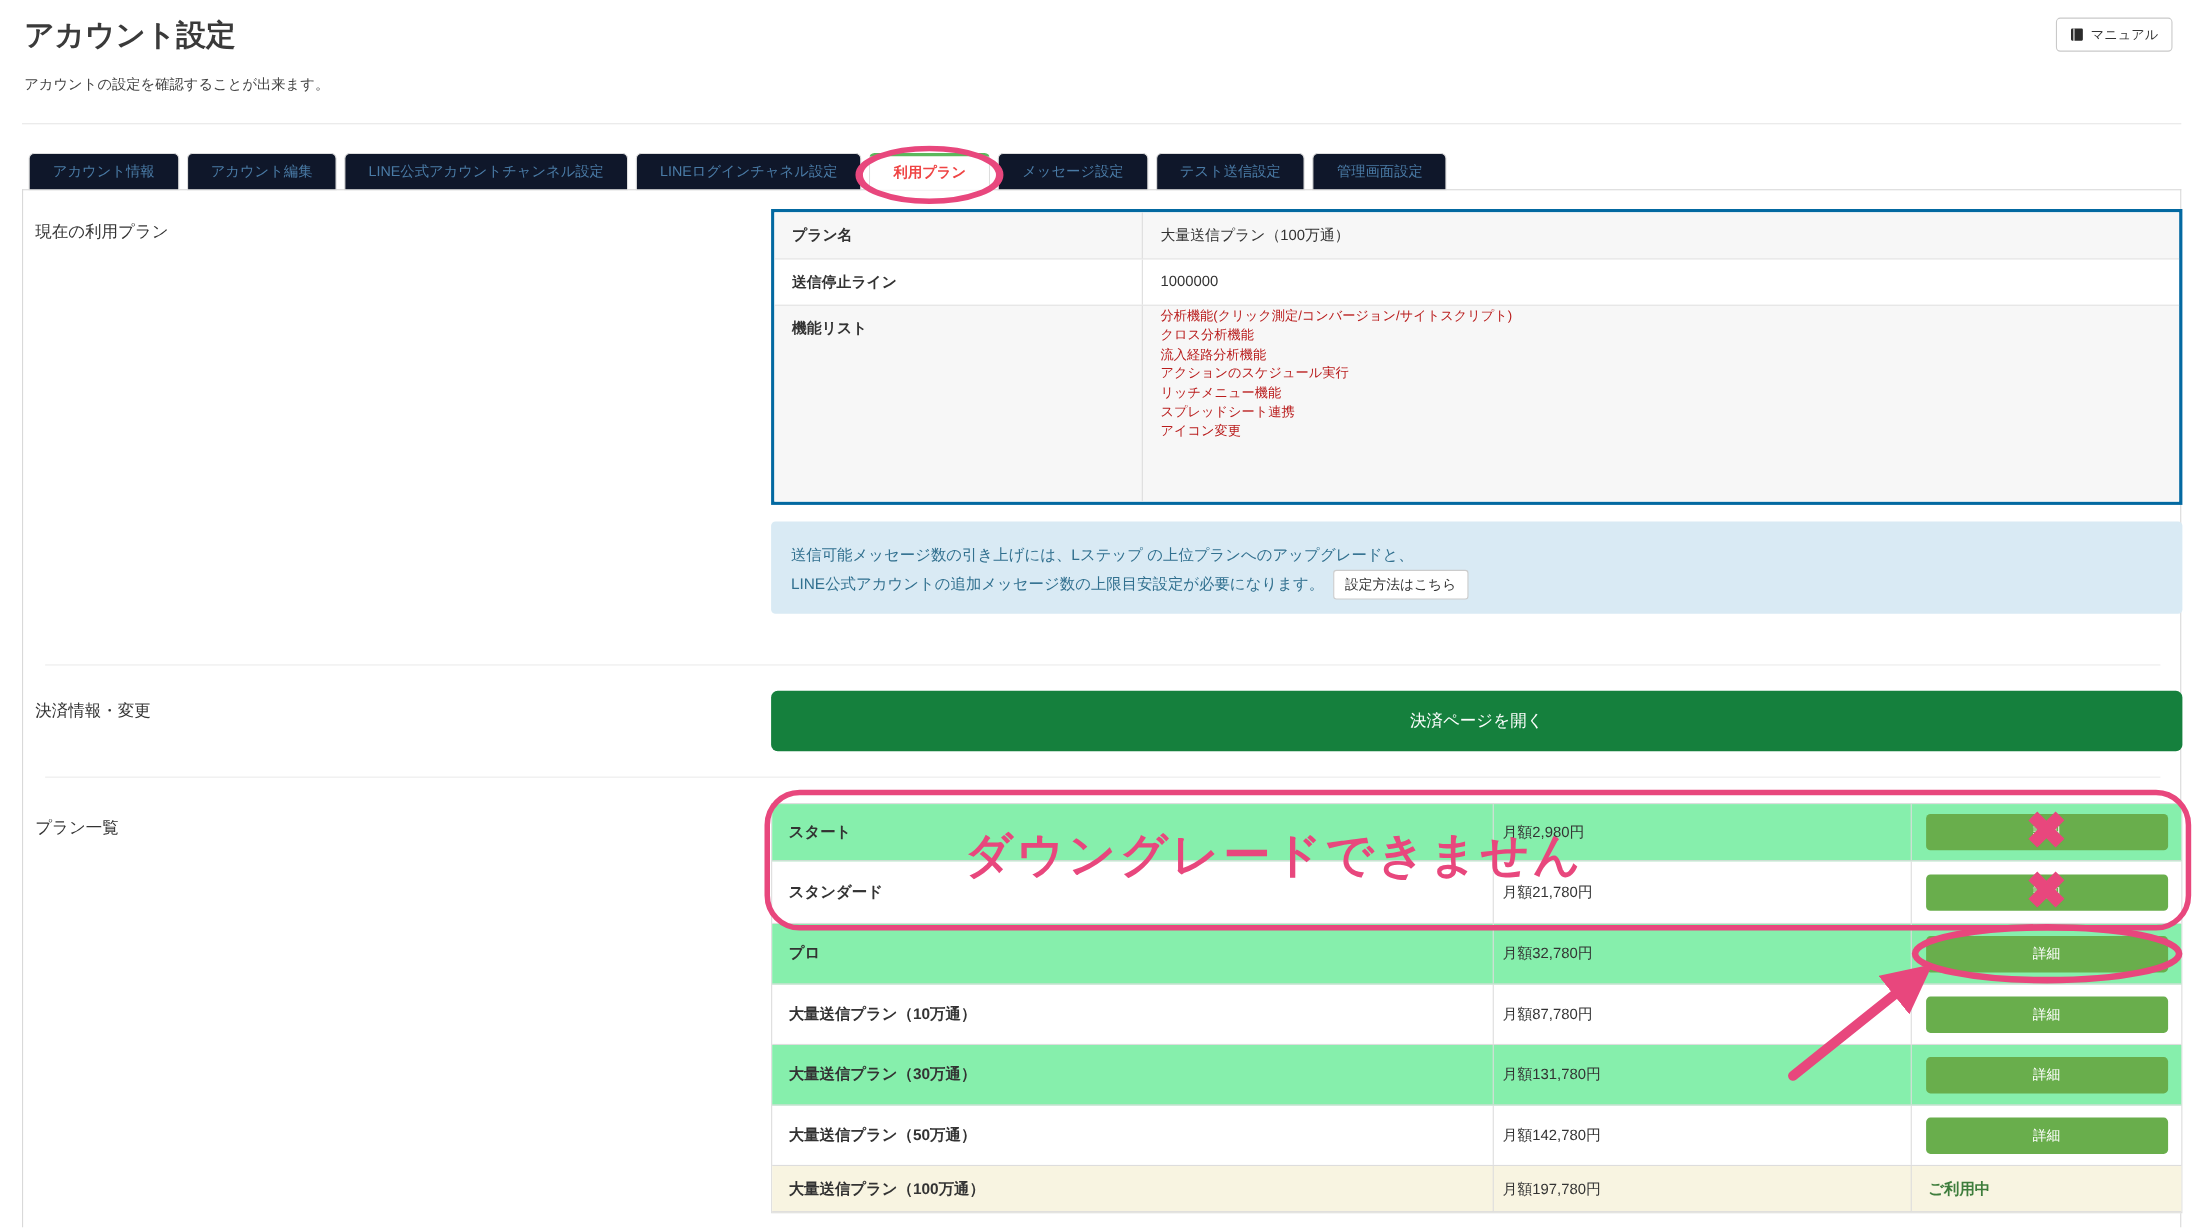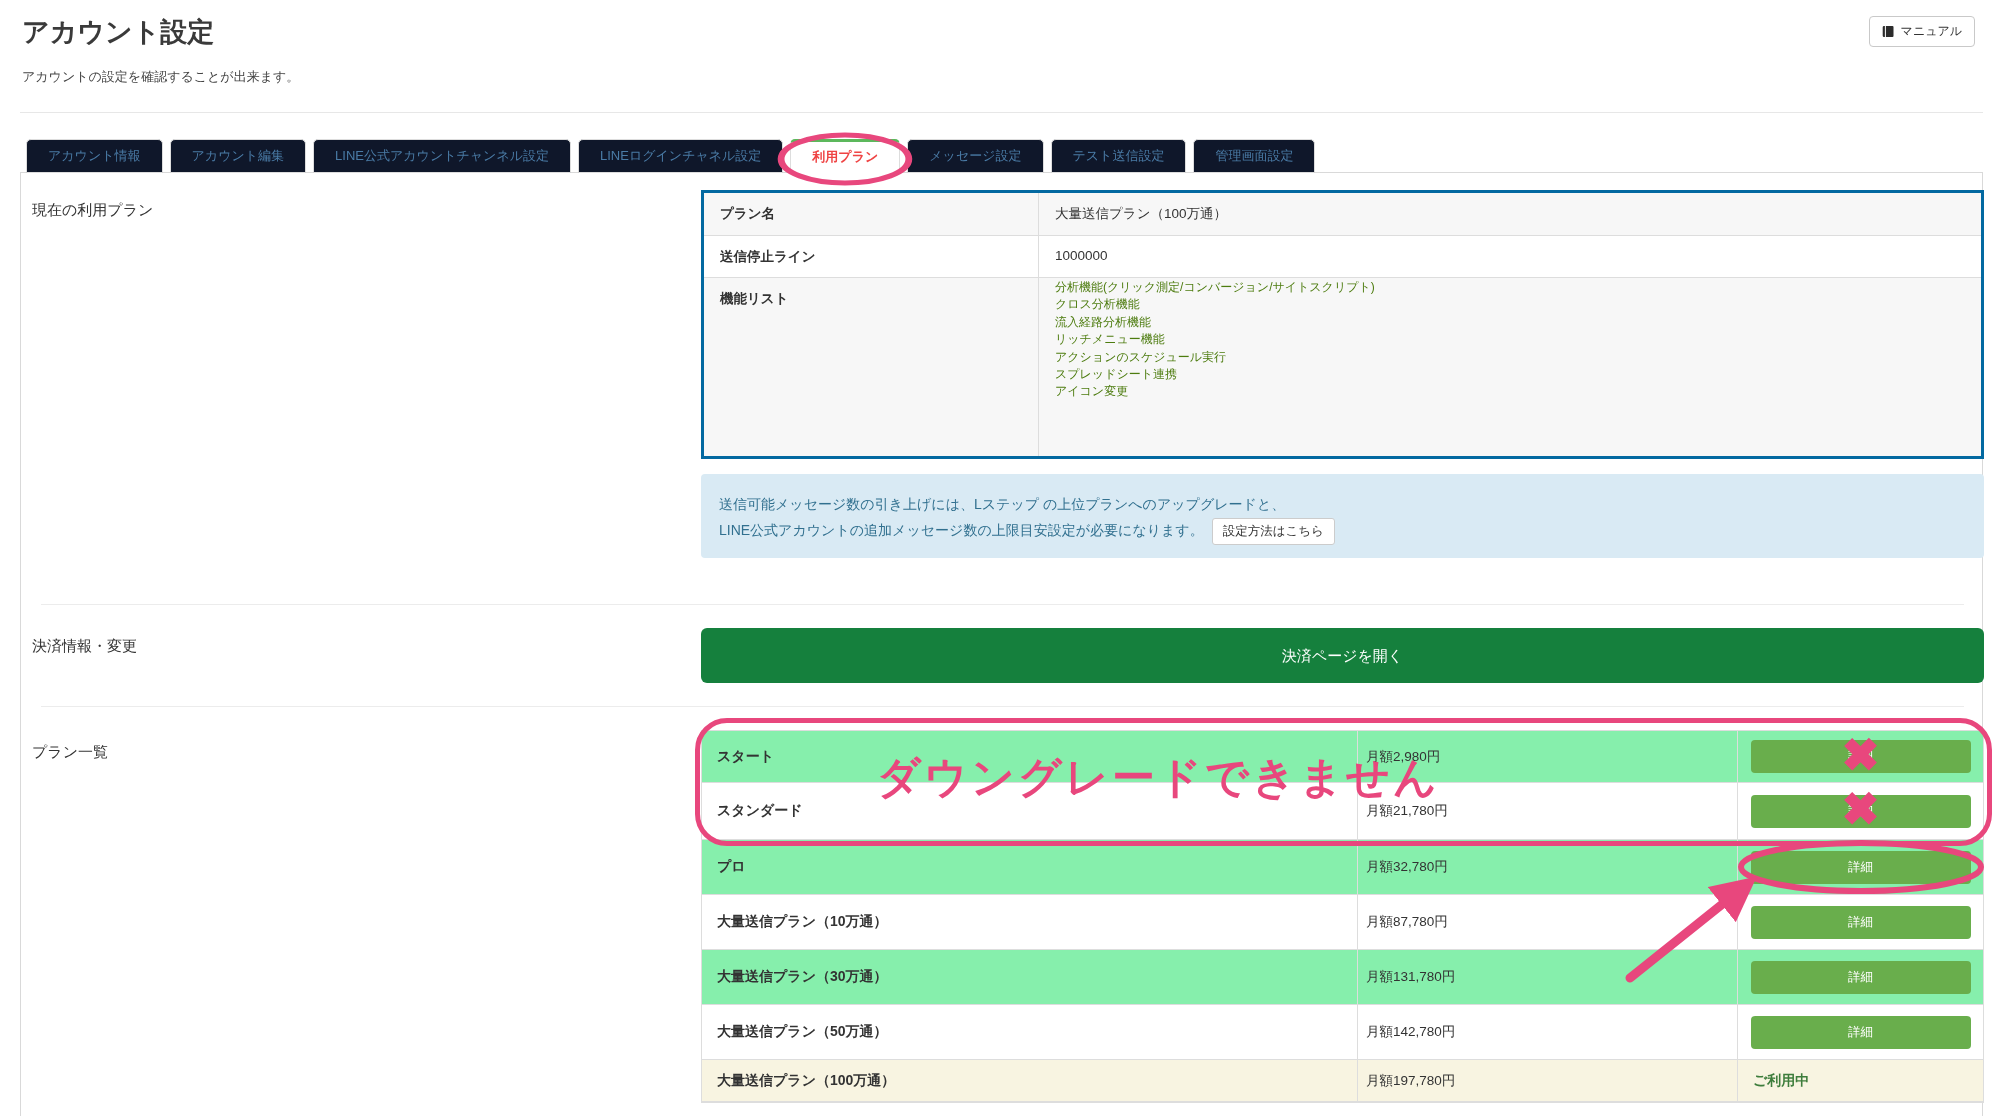--- a/index.html
+++ b/index.html
@@ -43,21 +43,21 @@
   .divider { position:absolute; left:20px; width:1923px; border-top:1px solid #ececec; }
 
   
   .cp-table { position:absolute; left:680px; top:17px; width:1283px; border:3px solid #0369a1; font-size:13.5px; }
   .cp-row { display:flex; border-bottom:1px solid #ddd; }
   .cp-row:last-child { border-bottom:none; }
   .cp-row.stripe { background:#f7f7f7; }
   .cp-label { width:335px; padding:12px 16px; font-weight:bold; border-right:1px solid #ddd; }
   .cp-value { flex:1; padding:12px 16px; }
   .cp-row-1 { height:43px; } .cp-row-2 { height:42px; background:#fff; } .cp-row-3 { height:178px; }
-  .feature-list { font-size:12px; line-height:17.4px; color:#4d7c0f; padding-top:1px; }
+  .feature-list { font-size:12px; line-height:17.4px; color:#b91c1c; padding-top:1px; }
 
   
   .notice {
     position:absolute; left:680px; top:301px; width:1283px; height:84px;
     background:#d9eaf4; border-radius:4px; color:#31708f; font-size:14px;
     padding:17px 18px; line-height:26px;
   }
   .notice-btn {
     display:inline-block; background:#fff; border:1px solid #ccc; border-radius:3px;
     color:#333; font-size:12.5px; line-height:normal; padding:4px 10px; margin-left:8px; cursor:pointer;
@@ -147,22 +147,22 @@
     <div class="cp-row cp-row-2">
       <div class="cp-label">送信停止ライン</div>
       <div class="cp-value">1000000</div>
     </div>
     <div class="cp-row cp-row-3 stripe">
       <div class="cp-label">機能リスト</div>
       <div class="cp-value feature-list">
         <div>分析機能(クリック測定/コンバージョン/サイトスクリプト)</div>
         <div>クロス分析機能</div>
         <div>流入経路分析機能</div>
+        <div>アクションのスケジュール実行</div>
         <div>リッチメニュー機能</div>
-        <div>アクションのスケジュール実行</div>
         <div>スプレッドシート連携</div>
         <div>アイコン変更</div>
       </div>
     </div>
   </div>
 
   <div class="notice">
     <div>送信可能メッセージ数の引き上げには、Lステップ の上位プランへのアップグレードと、</div>
     <div>
       <span>LINE公式アカウントの追加メッセージ数の上限目安設定が必要になります。</span><button class="notice-btn">設定方法はこちら</button>

